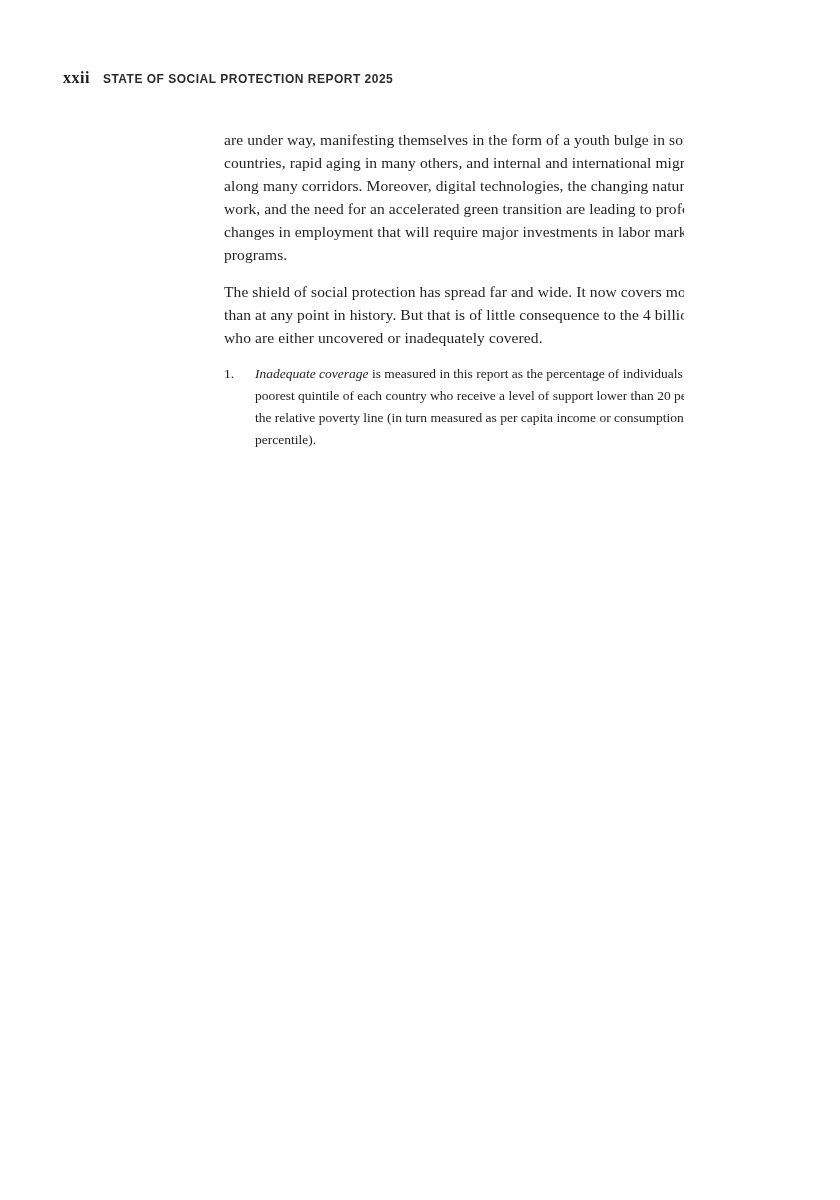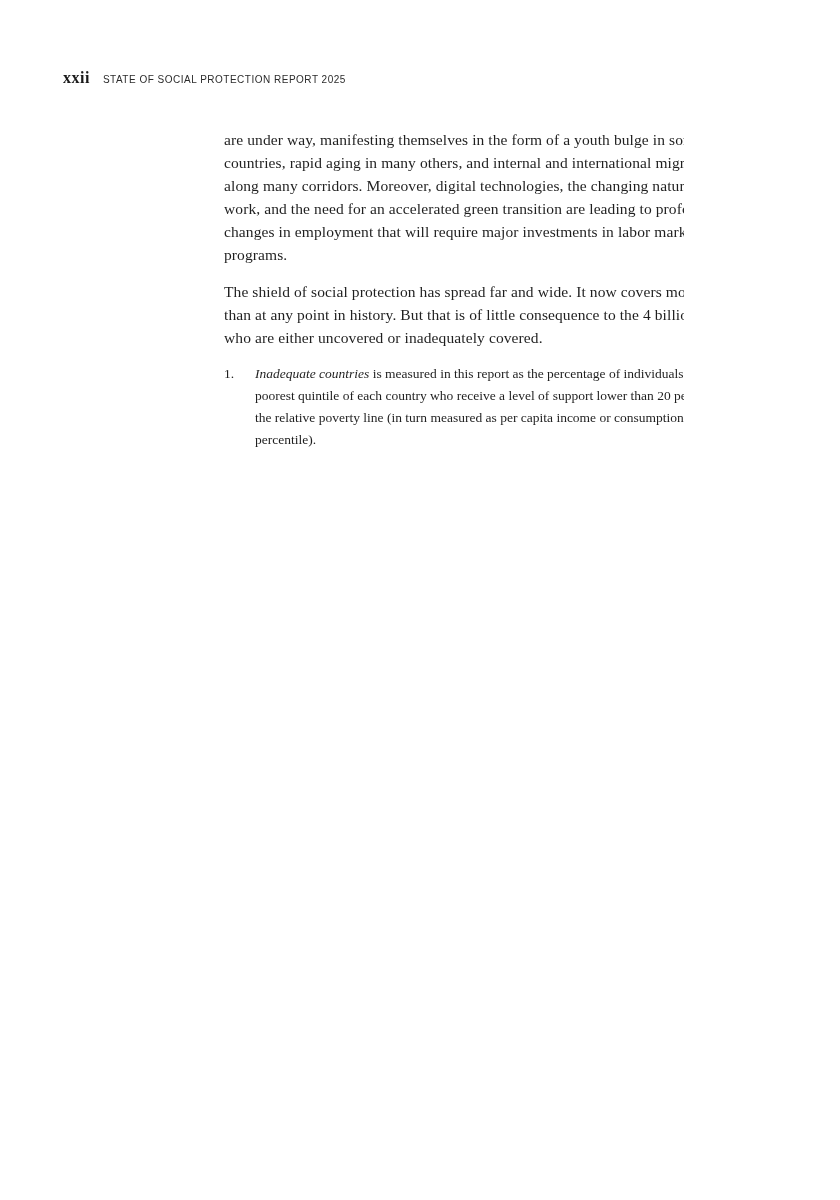--- a/index.html
+++ b/index.html
@@ -28,22 +28,22 @@
   }
   .folio {
     font-family: "Liberation Serif", serif;
     font-size: 16px;
     font-weight: bold;
     color: #1a1a1a;
     letter-spacing: 0.5px;
   }
   .running-title {
     font-family: "Liberation Sans", sans-serif;
-    font-size: 10px;
-    font-weight: normal;
+    font-size: 12px;
+    font-weight: bold;
     letter-spacing: 0.5px;
     color: #2b2b2b;
   }
   .content {
     position: absolute;
     left: 224px;
     top: 112px;
     width: 522px;
   }
   .body-para {
@@ -95,19 +95,19 @@
   <main class="content">
 
     <p class="body-para">are under way, manifesting themselves in the form of a youth bulge in some countries, rapid aging in many others, and internal and international migration along many corridors. Moreover, digital technologies, the changing nature of work, and the need for an accelerated green transition are leading to profound changes in employment that will require major investments in labor market programs.</p>
 
     <p class="body-para">The shield of social protection has spread far and wide. It now covers more people than at any point in history. But that is of little consequence to the 4 billion people who are either uncovered or inadequately covered.</p>
 
 
     <ol class="note-list">
       <li class="note-item">
         <span class="note-number">1.</span>
-        <span class="note-text"><em>Inadequate countries</em><span> is measured in this report as the percentage of individuals in the poorest quintile of each country who receive a level of support lower than 20 percent of the relative poverty line (in turn measured as per capita income or consumption at the 20th percentile).</span></span>
+        <span class="note-text"><em>Inadequate coverage</em><span> is measured in this report as the percentage of individuals in the poorest quintile of each country who receive a level of support lower than 20 percent of the relative poverty line (in turn measured as per capita income or consumption at the 20th percentile).</span></span>
       </li>
     </ol>
 
   </main>
 
 </div>
 
 </body></html>

